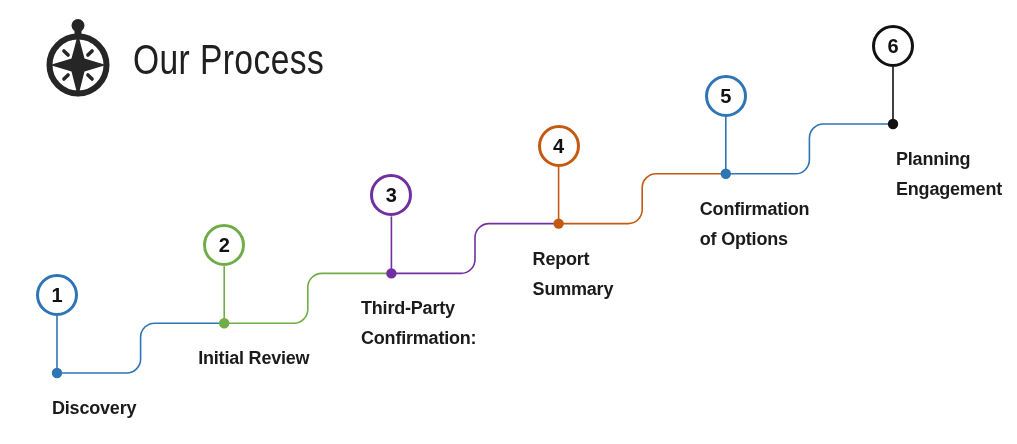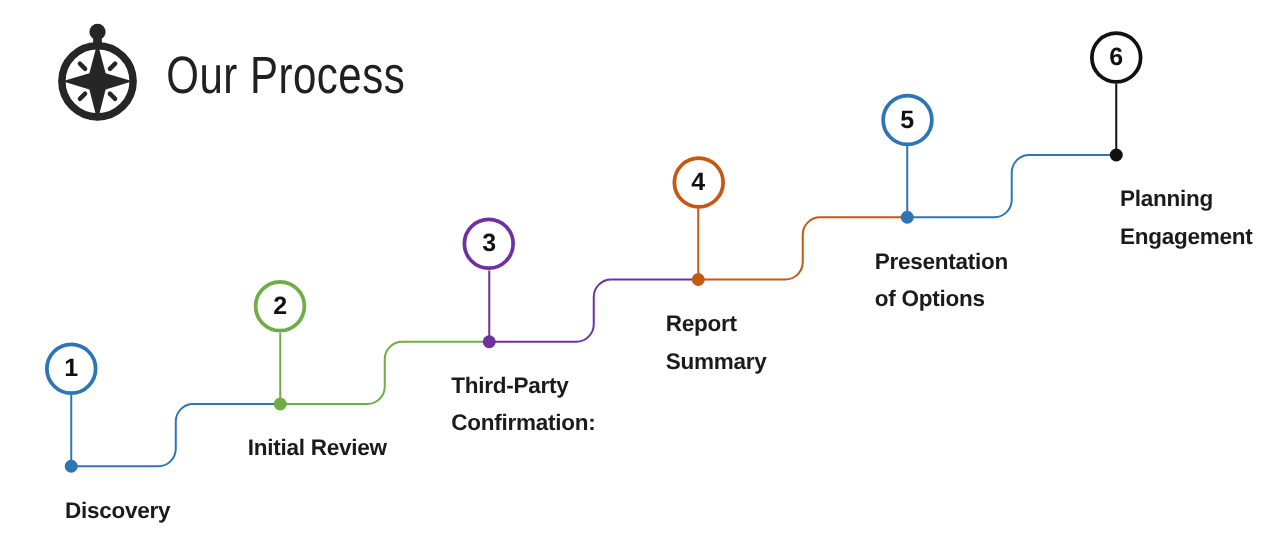--- a/index.html
+++ b/index.html
@@ -96,21 +96,21 @@
         <span class="step-number" style="color: rgb(17, 17, 17);">4</span>
       </div>
       <div class="step-label" style="left: 532.6px; top: 243.6px; color: rgb(27, 27, 27);">
         <div>Report</div>
         <div>Summary</div>
       </div>
       <div class="step-circle" style="left: 704.8px; top: 74.8px; border: 3px solid rgb(46, 117, 182);">
         <span class="step-number" style="color: rgb(17, 17, 17);">5</span>
       </div>
       <div class="step-label" style="left: 699.8px; top: 193.8px; color: rgb(27, 27, 27);">
-        <div>Presentation</div>
+        <div>Confirmation</div>
         <div>of Options</div>
       </div>
       <div class="step-circle" style="left: 872px; top: 25px; border: 3px solid rgb(17, 17, 17);">
         <span class="step-number" style="color: rgb(17, 17, 17);">6</span>
       </div>
       <div class="step-label" style="left: 867px; top: 144px; color: rgb(27, 27, 27); margin-left: 29px;">
         <div>Planning</div>
         <div>Engagement</div>
       </div>
     </div>

